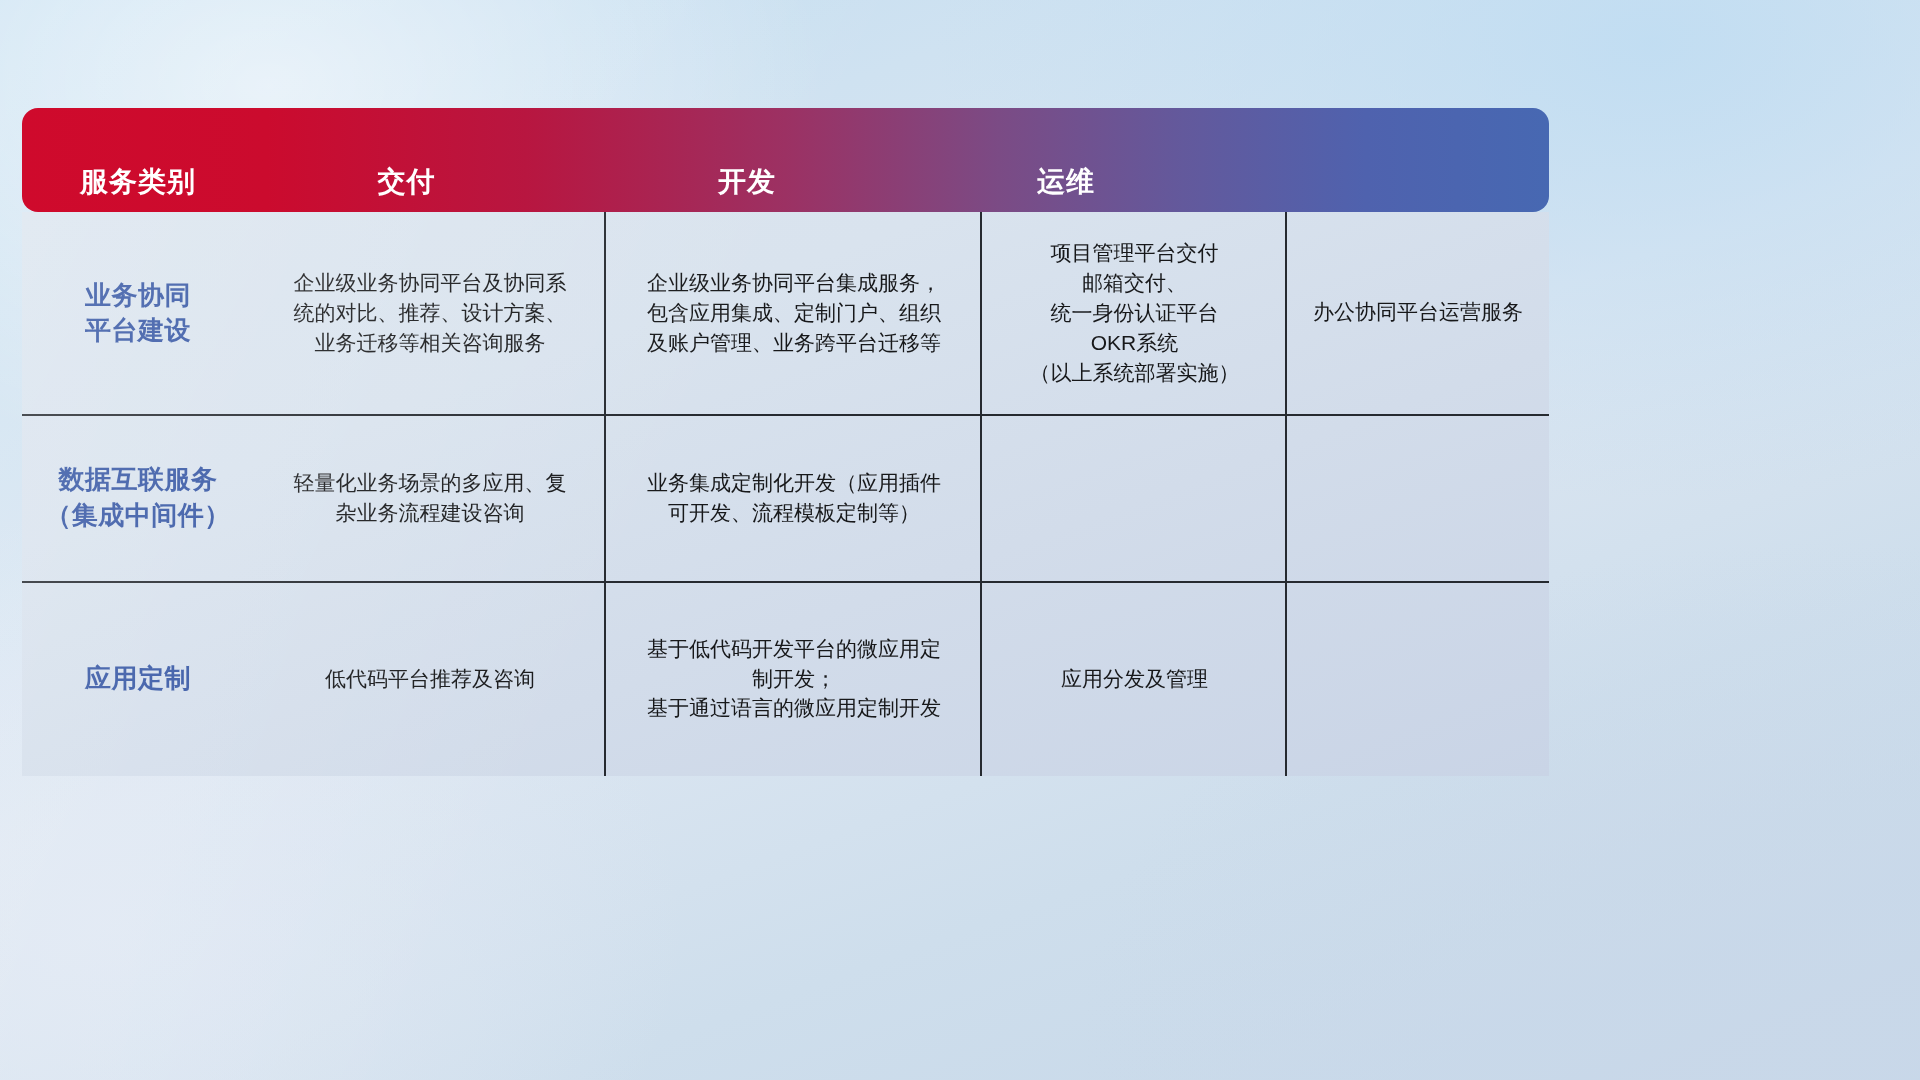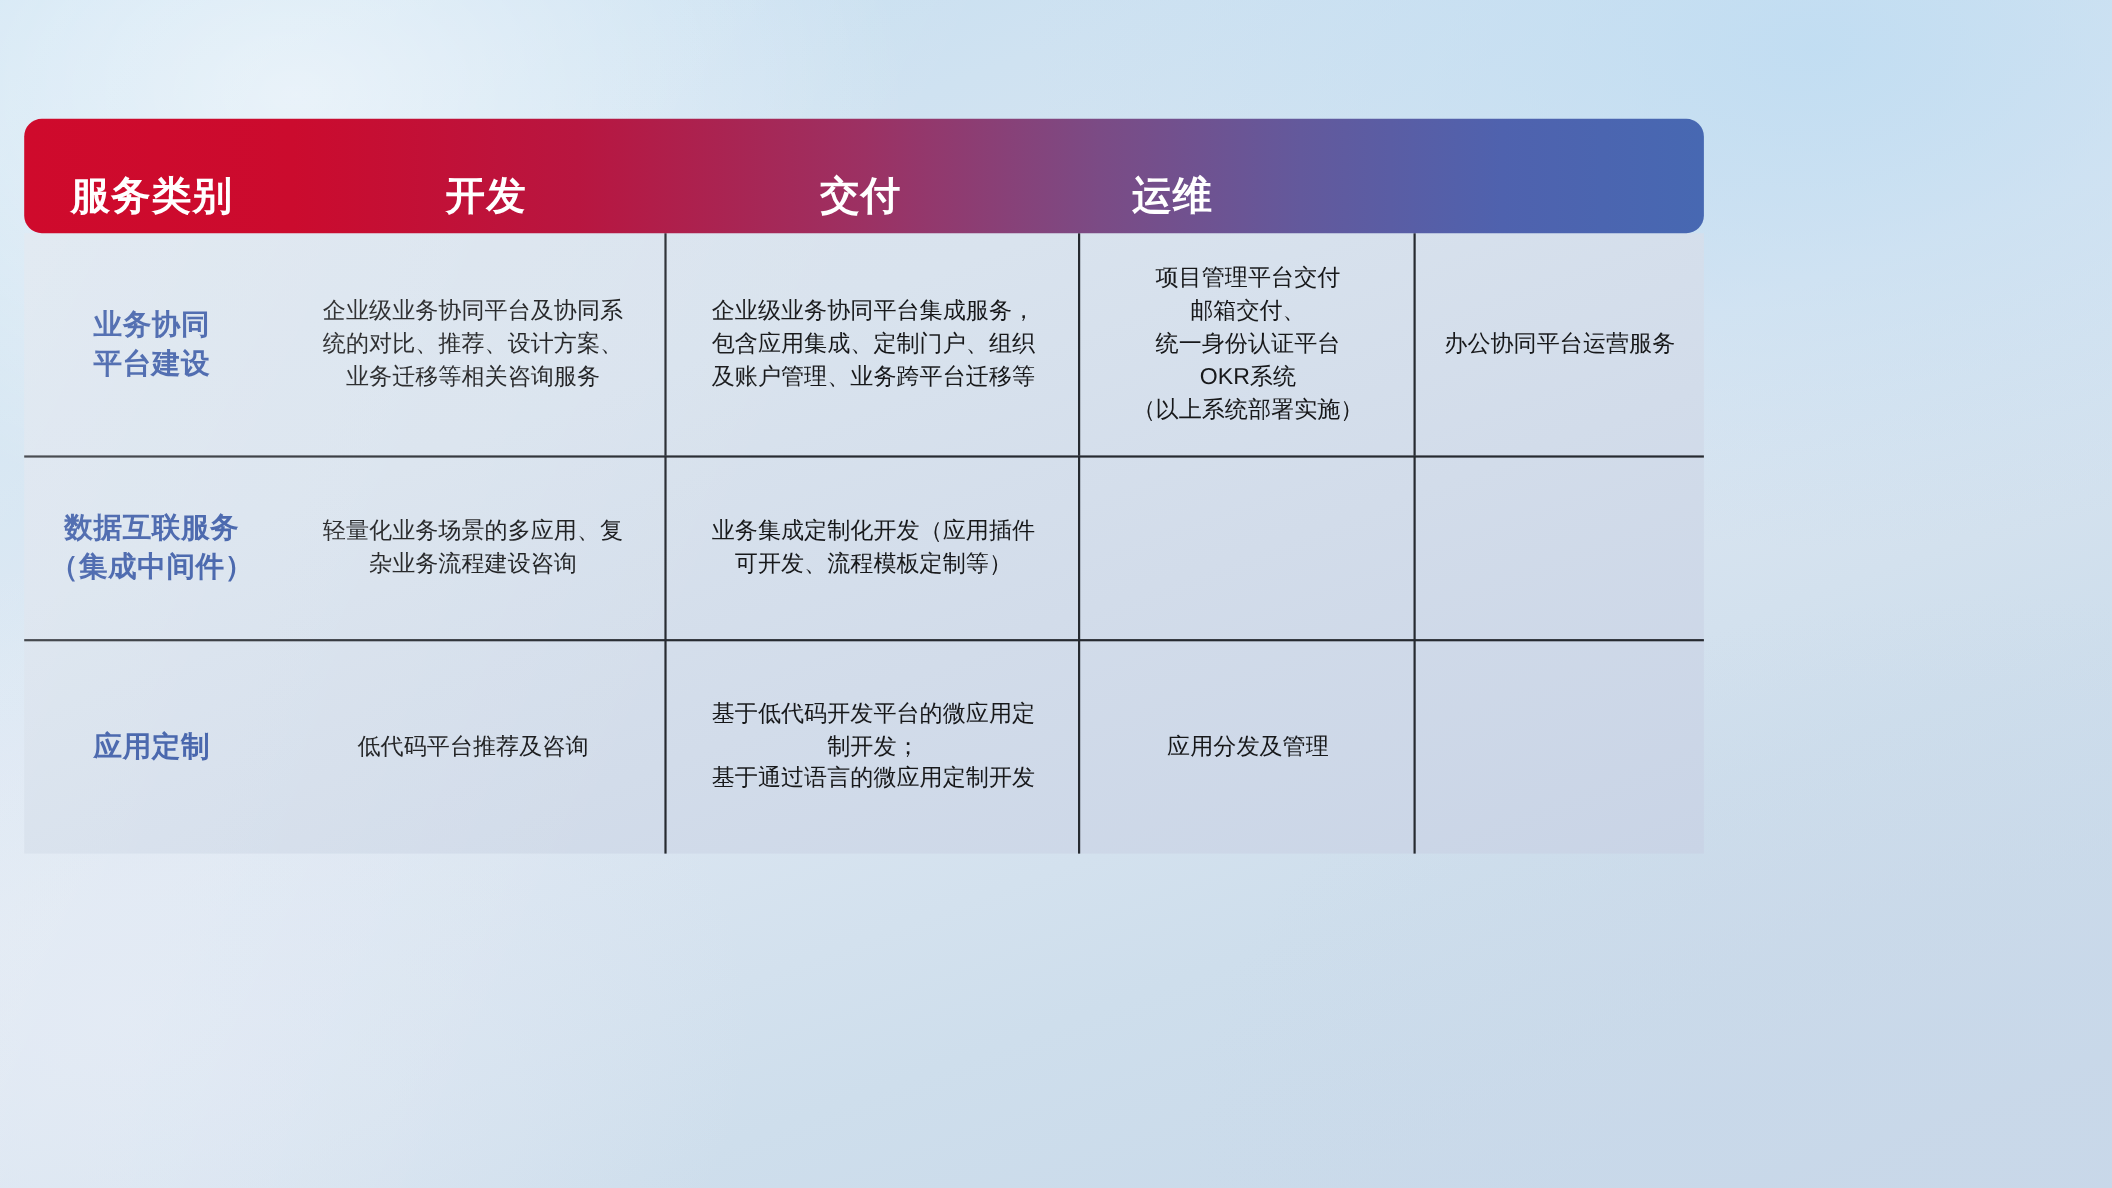--- a/index.html
+++ b/index.html
@@ -60,21 +60,21 @@
         #4f62ae 88%,
         #4768b2 100%);
     display: flex;
     align-items: flex-end;
     box-sizing: border-box;
     padding-bottom: 12px;
     z-index: 3;
   }
   .hcell {
     color: #ffffff;
-    font-size: 36px;
+    font-size: 28px;
     font-weight: bold;
     text-align: center;
     letter-spacing: 1px;
     line-height: 1;
     padding-bottom: 4px;
   }
 
   
   #body-area {
     position: absolute;
@@ -136,33 +136,33 @@
     line-height: 1.35;
     white-space: pre-line;
     letter-spacing: 0.5px;
   }
 
   
   .c1 { width: 232px; }
   .c2 { width: 352px; }
   .c3 { width: 376px; }
   .c4 { width: 305px; }
-  .c5 { width: 262px; }
+  .c5 { width: 262px; font-family: Liberation Serif, serif; }
 </style>
 </head>
 <body>
 
 <div id="page">
 
   <div id="table-wrap">
 
     <div id="header-row">
       <div class="hcell c1">服务类别</div>
+      <div class="hcell c4">交付</div>
       <div class="hcell c3">开发</div>
-      <div class="hcell c4">交付</div>
       <div class="hcell c5">运维</div>
     </div>
 
     <div id="body-area">
 
       <div class="brow r1">
         <div class="bcell c1">
           <span class="cat-label">业务协同
 平台建设</span>
         </div>

